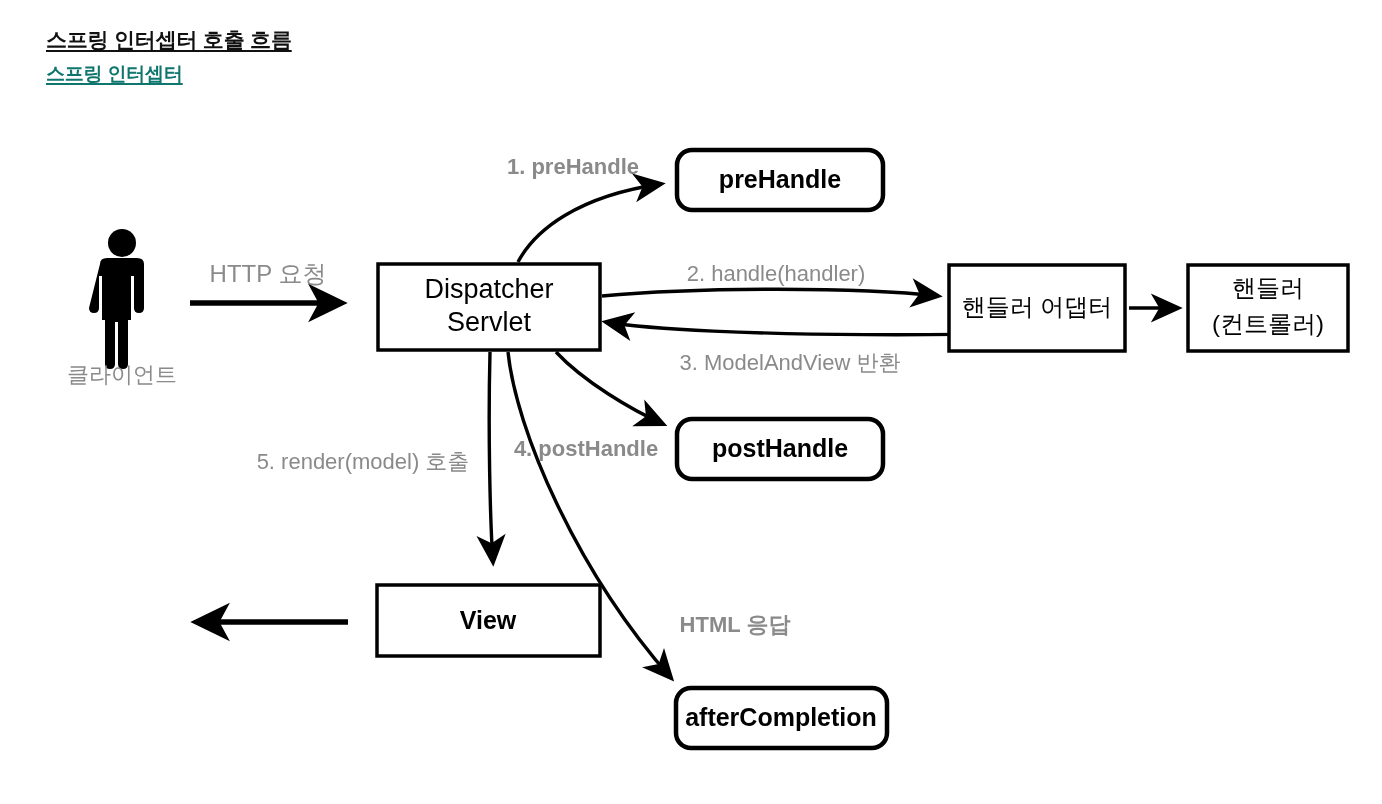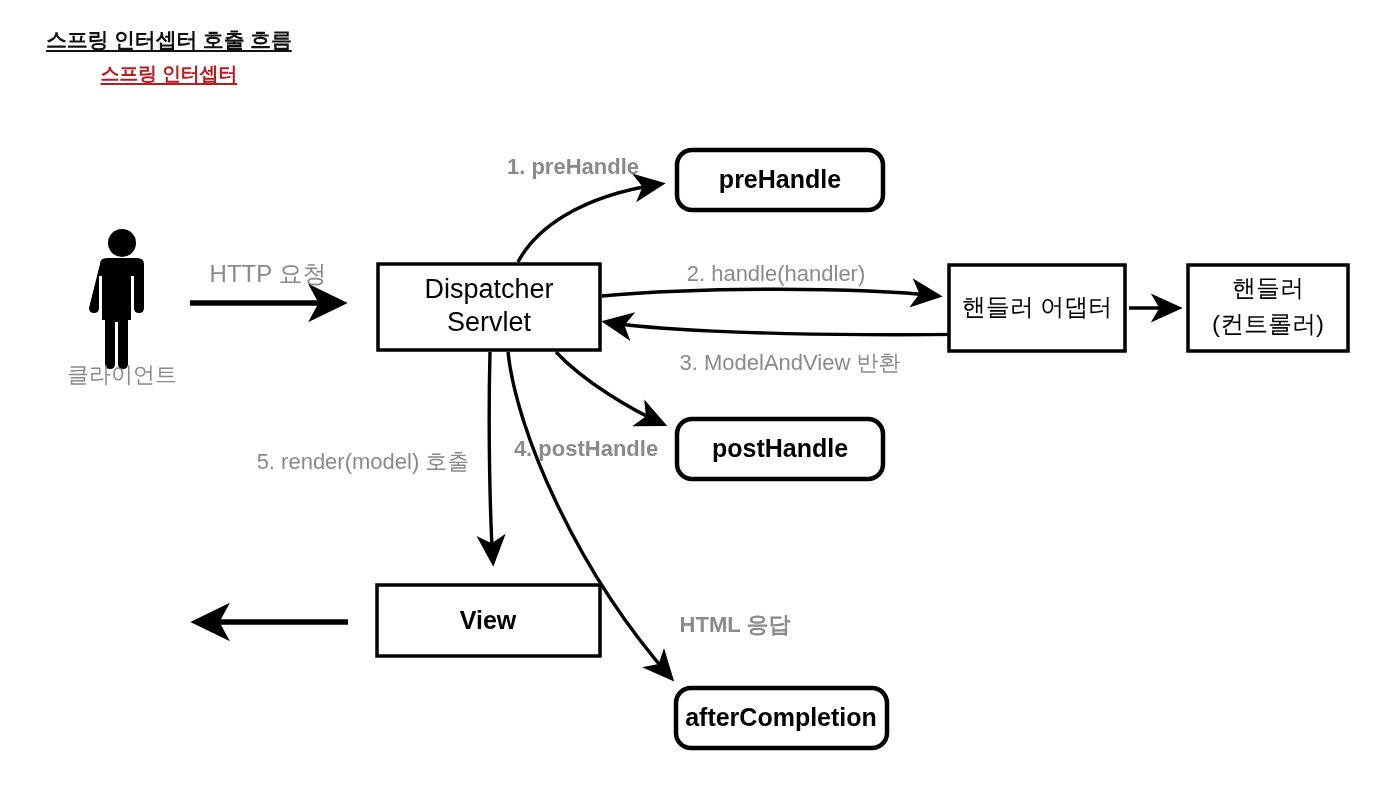--- a/index.html
+++ b/index.html
@@ -13,38 +13,37 @@
     position: relative;
     width: 1382px;
     height: 804px;
     background: #ffffff;
     overflow: hidden;
   }
   .heading-block {
     position: absolute;
     left: 46px;
     top: 26px;
-    text-align: center;
   }
   .doc-title {
     font-size: 21px;
     font-weight: bold;
     color: #111111;
     letter-spacing: -0.2px;
     text-decoration: underline;
     text-underline-offset: 3px;
     text-decoration-thickness: 2px;
     line-height: 1.3;
     margin: 0;
     white-space: nowrap;
   }
   .doc-subtitle {
     font-size: 19px;
     font-weight: bold;
-    color: #b91c1c;
+    color: #0f766e;
     letter-spacing: -0.2px;
     text-decoration: underline;
     text-underline-offset: 3px;
     text-decoration-thickness: 2px;
     margin: 9px 0 12px 0;
     line-height: 1.3;
     white-space: nowrap;
   }
   #diagram {
     position: absolute;

